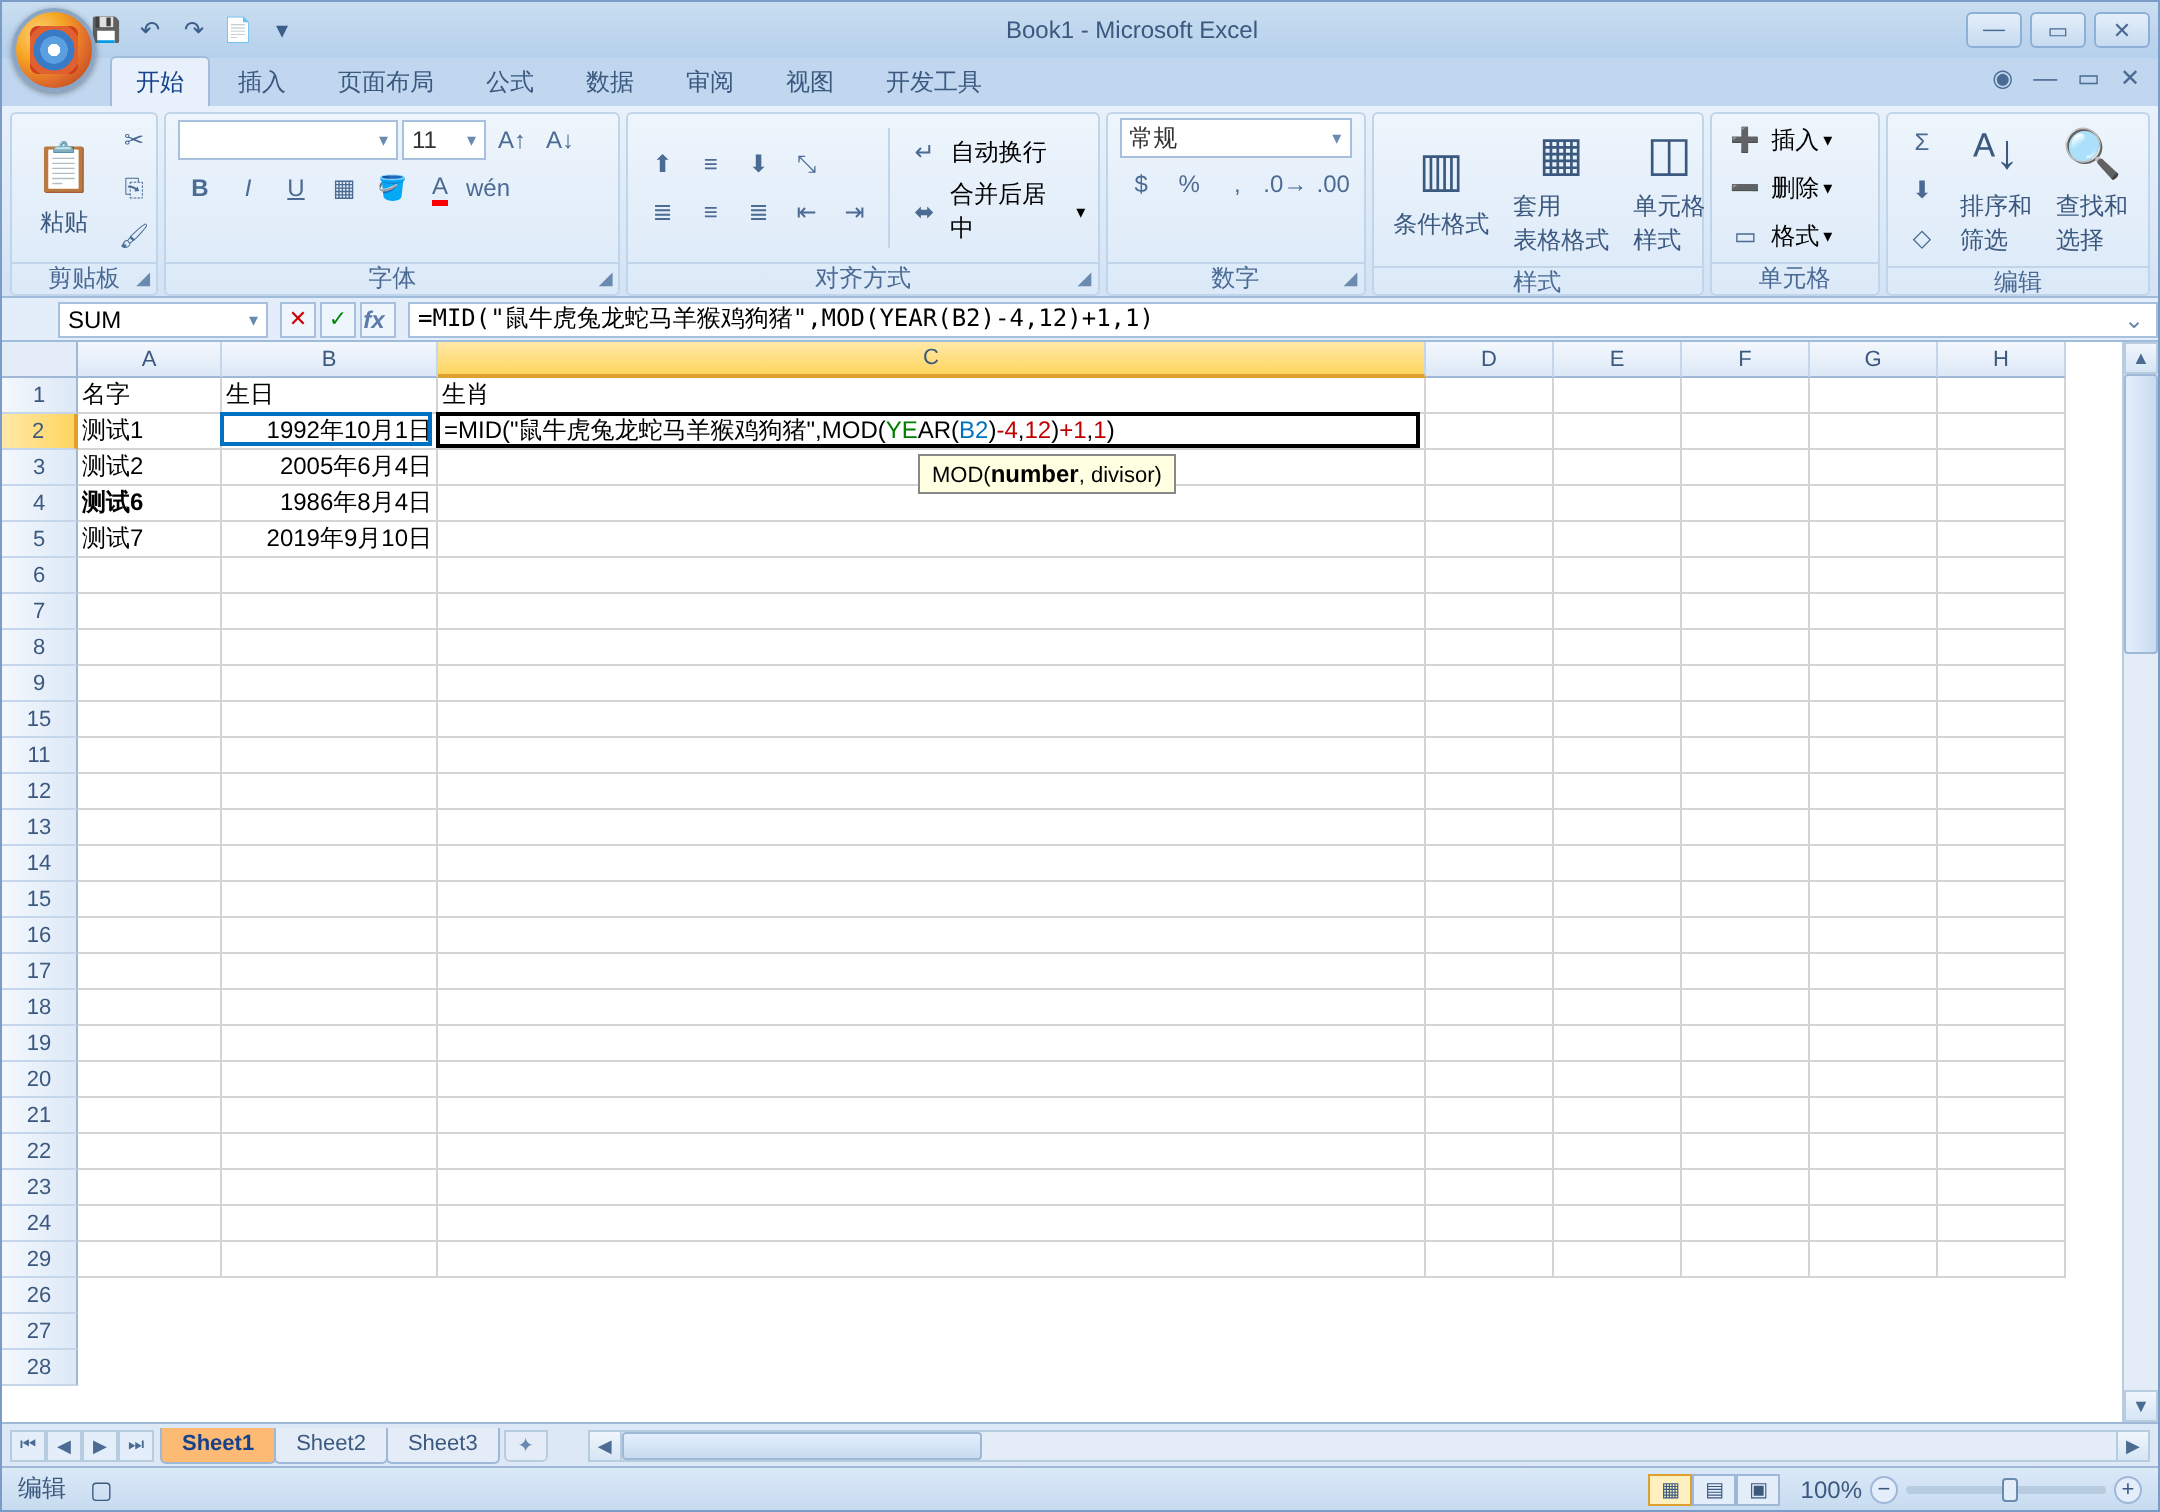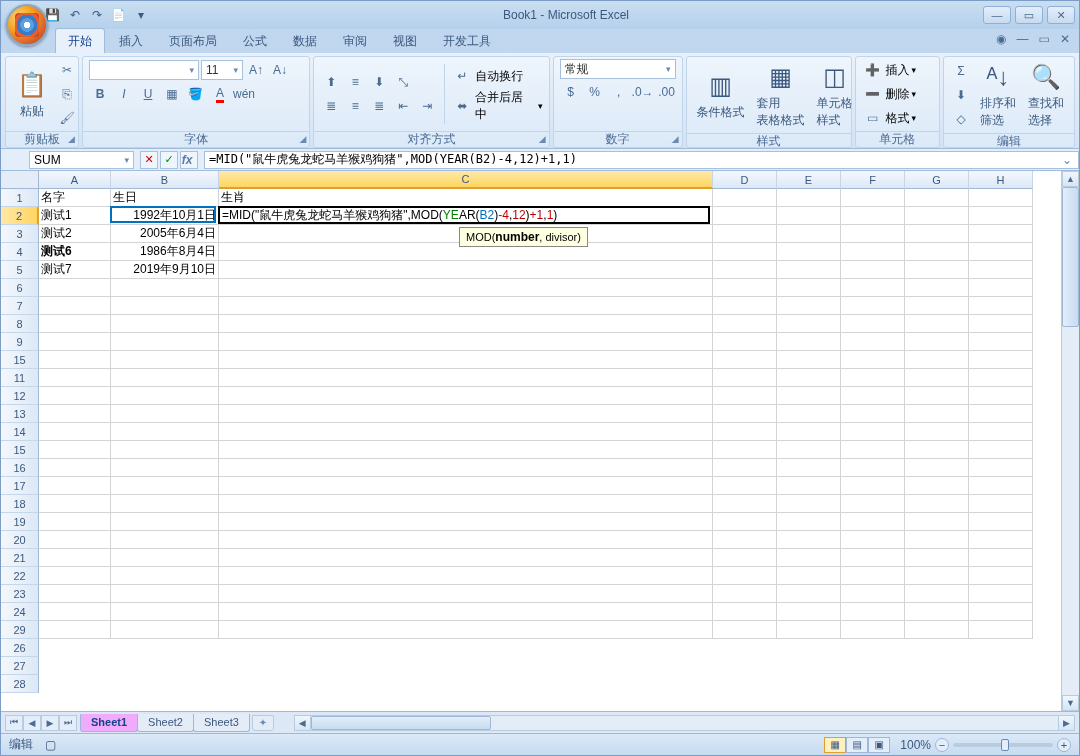--- a/index.html
+++ b/index.html
@@ -55,21 +55,21 @@
 .ref-box{position:absolute;border:2px solid #0070c0;background:transparent;z-index:4;}
 .tooltip{position:absolute;background:#ffffe1;border:1px solid #888;padding:2px 6px;font-size:11px;z-index:6;white-space:nowrap;}
 .vscroll{position:absolute;right:0;top:0;bottom:22px;width:18px;background:#e4ecf7;border-left:1px solid #b8cce0;}
 .vscroll .up,.vscroll .dn{height:16px;background:linear-gradient(#f0f6fc,#d6e5f5);border:1px solid #b8cce0;display:flex;align-items:center;justify-content:center;font-size:9px;color:#4b6b93;}
 .vscroll .dn{position:absolute;bottom:0;width:100%;}
 .vscroll .thumb{position:absolute;top:16px;width:100%;height:140px;background:linear-gradient(90deg,#e4eefb,#c7dbf0);border:1px solid #9fb8d8;border-radius:2px;}
 .tabbar{position:absolute;left:0;right:0;bottom:0;height:22px;background:#dce8f6;border-top:1px solid #9fb8d8;display:flex;align-items:center;}
 .tabnav{display:flex;margin-left:4px;}
 .tnbtn{width:18px;height:16px;background:#e4eefb;border:1px solid #b8cce0;display:flex;align-items:center;justify-content:center;font-size:9px;color:#4b6b93;cursor:pointer;}
 .stab{height:18px;padding:2px 10px;background:#e4ecf7;border:1px solid #9fb8d8;border-top:none;border-radius:0 0 3px 3px;margin-left:-1px;color:#3b587f;font-size:11px;cursor:pointer;}
-.stab.active{background:#f0abfc;color:#15428b;font-weight:bold;}
+.stab.active{background:#fdba74;color:#15428b;font-weight:bold;}
 .newtab{width:22px;height:16px;background:#e4ecf7;border:1px solid #b8cce0;border-radius:0 0 3px 3px;display:flex;align-items:center;justify-content:center;font-size:10px;color:#6b8ab0;margin-left:2px;cursor:pointer;}
 .hscroll{flex:1;height:16px;margin:0 4px 0 20px;background:#e4ecf7;border:1px solid #b8cce0;position:relative;}
 .hscroll .lf,.hscroll .rt{position:absolute;width:16px;height:100%;top:0;background:linear-gradient(#f0f6fc,#d6e5f5);display:flex;align-items:center;justify-content:center;font-size:9px;color:#4b6b93;}
 .hscroll .lf{left:0;border-right:1px solid #b8cce0;}
 .hscroll .rt{right:0;border-left:1px solid #b8cce0;}
 .hscroll .thumb{position:absolute;left:16px;height:100%;width:180px;background:linear-gradient(#e4eefb,#c7dbf0);border:1px solid #9fb8d8;border-radius:2px;}
 .status{height:22px;background:linear-gradient(#dbe9f8,#c7dbf0);border-top:1px solid #9fb8d8;display:flex;align-items:center;padding:0 8px;color:#3b587f;font-size:11px;}
 .status .sp{flex:1;}
 .viewbtns{display:flex;gap:0;}
 .vbtn{width:22px;height:16px;border:1px solid #9fb8d8;background:#e4eefb;display:flex;align-items:center;justify-content:center;font-size:10px;cursor:pointer;}

